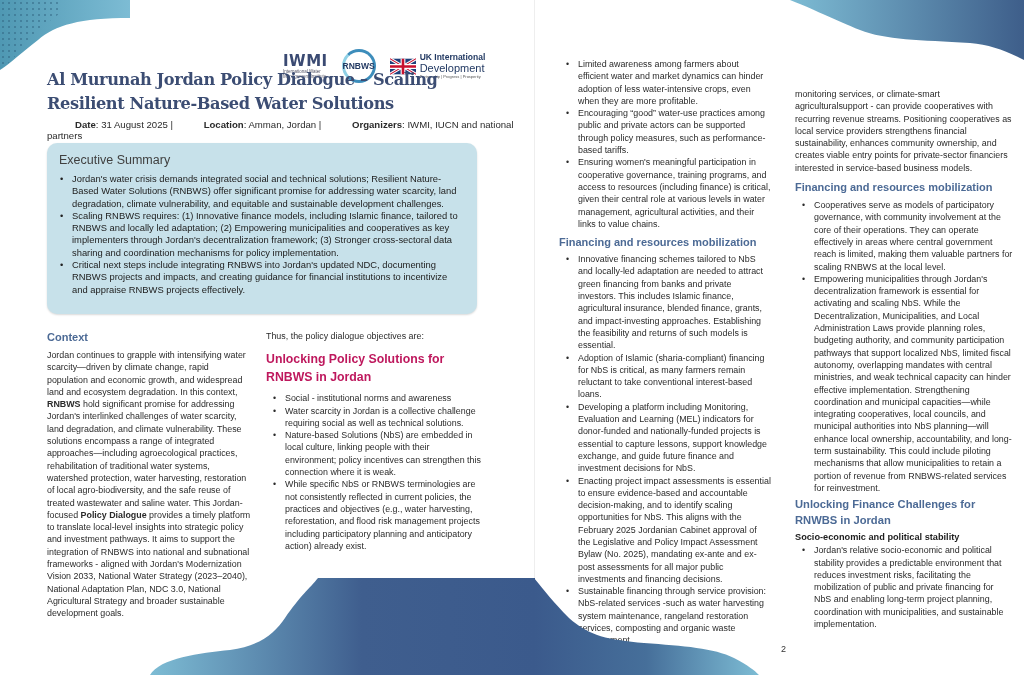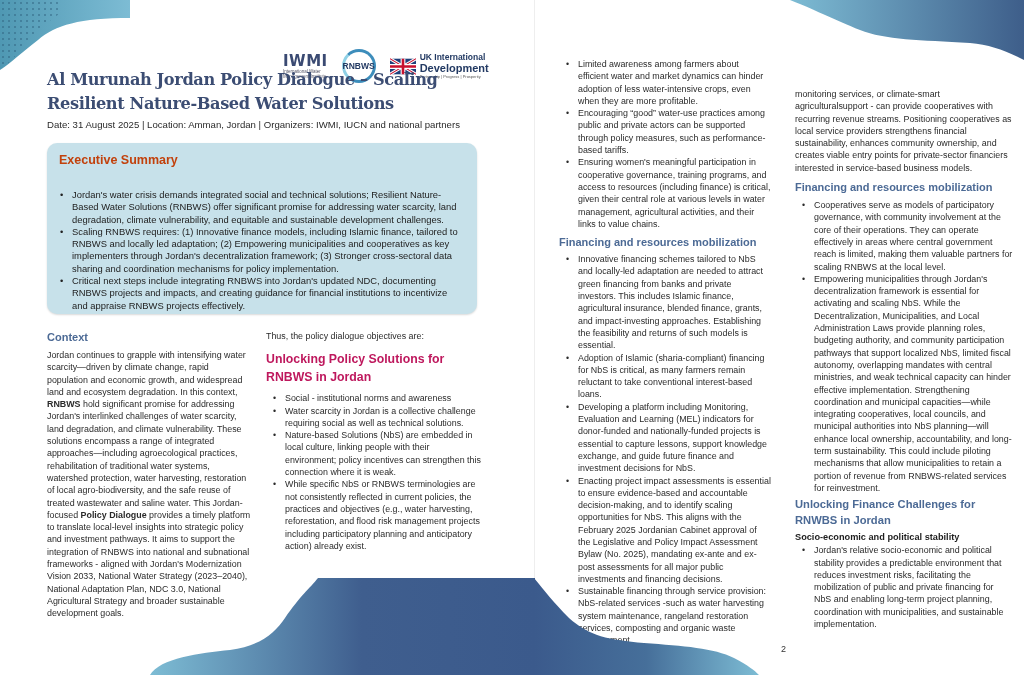--- a/index.html
+++ b/index.html
@@ -17,29 +17,29 @@
   
   .logos { position: absolute; left: 283px; top: 14px; height: 40px; display: flex; align-items: center; gap: 14px; margin-top: 32px; }
   .logo-iwmi { display: flex; flex-direction: column; }
   .logo-iwmi .mark { font-family: "DejaVu Sans", sans-serif; font-weight: bold; font-size: 15px; color: #3a4a72; letter-spacing: 0.5px; line-height: 15px; }
   .logo-iwmi .sub { font-size: 4.5px; color: #556; line-height: 5px; }
   .logo-iucn { width: 34px; height: 34px; border-radius: 50%; border: 3px solid #3d8dbb; border-left-color: #8fd1e6; display: flex; align-items: center; justify-content: center; font-size: 8.5px; font-weight: bold; color: #233a63; }
   .logo-ukid { display: flex; align-items: center; gap: 4px; }
   .flag { width: 26px; height: 17px; }
   .logo-ukid .txt { display: flex; flex-direction: column; }
   .logo-ukid .t1 { font-size: 8.5px; font-weight: bold; color: #233a63; line-height: 9px; }
-  .logo-ukid .t2 { font-size: 11px; font-weight: bold; color: #233a63; line-height: 12px; }
+  .logo-ukid .t2 { font-size: 11px; font-weight: normal; color: #233a63; line-height: 12px; }
   .logo-ukid .t3 { font-size: 4px; color: #555; line-height: 5px; }
 
   .doc-title { position: absolute; left: 47px; top: 68px; width: 460px; font-family: "DejaVu Serif", serif; font-weight: bold; font-size: 16.2px; line-height: 24px; color: #3c4d73; letter-spacing: -0.4px; }
   .meta-line { position: absolute; left: 47px; top: 119px; font-size: 9.6px; color: #2b2b2b; }
-  .meta-line b { font-weight: normal; }
+  .meta-line b { font-weight: bold; margin-left: 28px; }
 
   .exec-box { position: absolute; left: 47px; top: 143px; width: 430px; height: 171px; background: #c7e1ea; border-radius: 10px; box-shadow: 0 1px 2px rgba(0,0,0,0.15); padding: 10px 12px 0 12px; }
-  .exec-title { font-weight: bold; font-size: 12.5px; color: #c2410c; margin-bottom: 22px; }
+  .exec-title { font-weight: normal; font-size: 12.5px; color: #404040; margin-bottom: 6px; }
   ul.bullets { list-style: none; }
   ul.bullets li { position: relative; padding-left: 13px; }
   ul.bullets li::before { content: "•"; position: absolute; left: 1px; top: 0; }
   .exec-box ul.bullets li { font-size: 9.4px; line-height: 12.3px; color: #222; }
   .exec-box ul.bullets li::before { left: 1px; }
 
   .col { position: absolute; font-size: 8.9px; line-height: 12.3px; color: #2b2b2b; }
   .col p { margin-bottom: 0; }
   .col ul.bullets li { margin-bottom: 0; }
   .h-sec { font-weight: bold; color: #4c6a95; font-size: 11px; line-height: 14px; }

